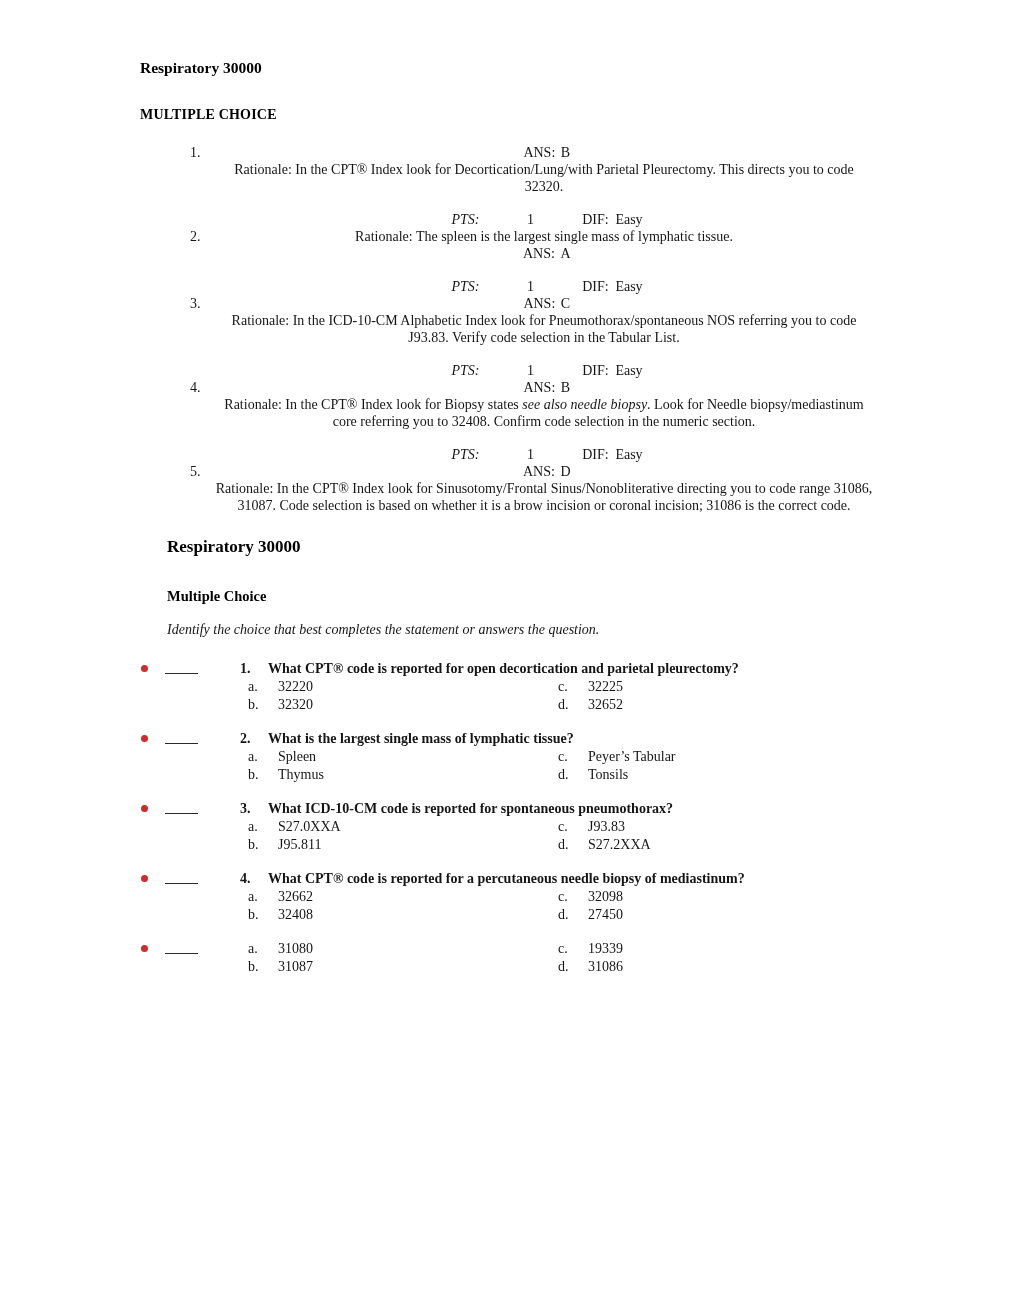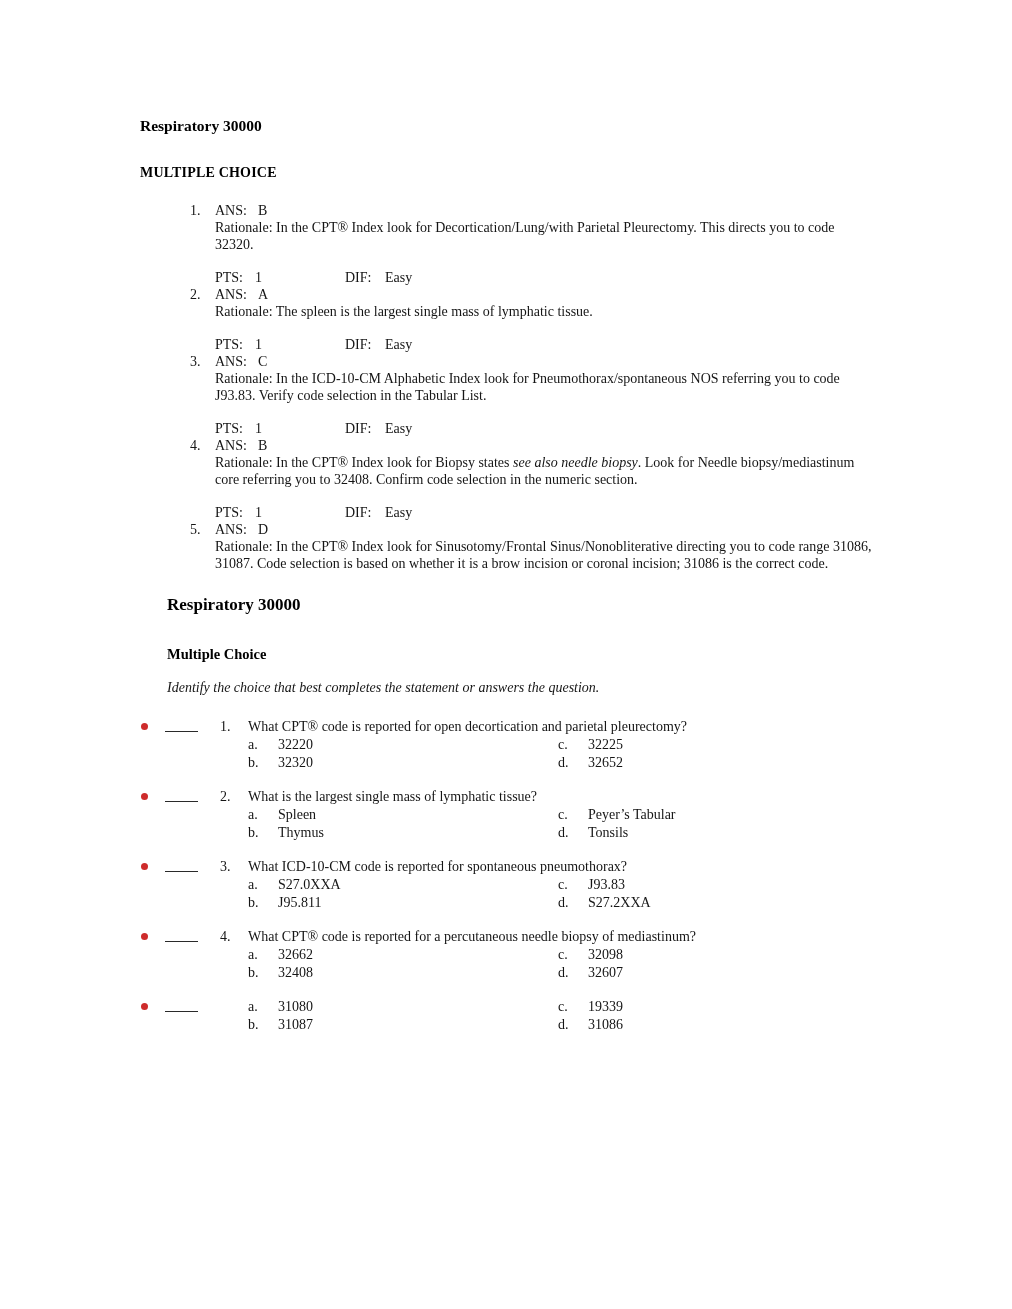--- a/index.html
+++ b/index.html
@@ -4,48 +4,48 @@
 <style>
   * { box-sizing: border-box; }
   html, body { margin: 0; padding: 0; }
   body {
     width: 1012px; height: 1309px;
     background: #ffffff;
     font-family: "Liberation Serif", "DejaVu Serif", serif;
     font-size: 14px; color: #151515;
     overflow: hidden;
   }
-  .page { position: relative; width: 1012px; height: 917px; padding: 116px 0 0 140px; }
+  .page { position: relative; width: 1012px; height: 917px; padding: 58px 0 0 140px; }
 
   
   .doc-title, .doc-subtitle { font-weight: bold; font-size: 15.5px; line-height: 20px; color: #000; }
   .mc-heading { font-weight: bold; font-size: 14px; line-height: 18px; margin-top: 28px; color: #000; letter-spacing: .2px; }
 
   .answers { margin-top: 20px; }
   .ans-item { display: flex; }
   .ans-num { width: 25px; margin-left: 50px; line-height: 17px; }
-  .ans-body { width: 658px; line-height: 17px; }
+  .ans-body { width: 658px; line-height: 17px; text-align: center; }
   .ans-label { display: inline-block; width: 43px; }
   .it { font-style: italic; }
   .pts-row { margin-top: 16px; }
-  .pts-label { display: inline-block; width: 40px; }
+  .pts-label { display: inline-block; width: 40px; font-style: italic; }
   .pts-val { display: inline-block; width: 90px; }
   .dif-label { display: inline-block; width: 40px; }
 
   
   .quiz-head { margin-left: 27px; margin-top: 22px; }
   .quiz-title { font-weight: bold; font-size: 17px; line-height: 21px; color: #000; }
   .quiz-mc { font-weight: bold; font-size: 14.5px; line-height: 18px; margin-top: 30px; color: #000; }
   .quiz-instr { font-style: italic; line-height: 17px; margin-top: 16px; }
 
   .questions { margin-top: 22px; }
   .question { position: relative; margin-bottom: 16px; line-height: 18px; }
   .q-bullet { position: absolute; left: 1px; top: 5px; width: 7px; height: 7px; border-radius: 50%; background: #ce2b2b; }
   .q-blank { position: absolute; left: 25px; top: 13px; width: 33px; height: 0; border-bottom: 1.5px solid #2a2a2a; }
-  .q-line { margin-left: 80px; white-space: nowrap; }
+  .q-line { margin-left: 100px; white-space: nowrap; font-weight: bold; }
   .q-num { display: inline-block; width: 28px; white-space: normal; }
   .q-options { margin-left: 108px; }
   .opt-row { display: flex; }
   .opt-cell { display: flex; width: 310px; }
   .opt-letter { width: 30px; }
 </style>
 </head>
 <body>
 
 <div class="page">
@@ -61,22 +61,22 @@
         <div class="ans-body">
           <div><span class="ans-label">ANS:</span><span>B</span></div>
           <div><span>Rationale: In the CPT® Index look for Decortication/Lung/with Parietal Pleurectomy. This directs you to code 32320.</span><span class="it"></span><span></span></div>
           <div class="pts-row"><span class="pts-label">PTS:</span><span class="pts-val">1</span><span class="dif-label">DIF:</span><span>Easy</span></div>
         </div>
       </div>
 
       <div class="ans-item">
         <div class="ans-num">2.</div>
         <div class="ans-body">
+          <div><span>Rationale: The spleen is the largest single mass of lymphatic tissue.</span><span class="it"></span><span></span></div>
           <div><span class="ans-label">ANS:</span><span>A</span></div>
-          <div><span>Rationale: The spleen is the largest single mass of lymphatic tissue.</span><span class="it"></span><span></span></div>
           <div class="pts-row"><span class="pts-label">PTS:</span><span class="pts-val">1</span><span class="dif-label">DIF:</span><span>Easy</span></div>
         </div>
       </div>
 
       <div class="ans-item">
         <div class="ans-num">3.</div>
         <div class="ans-body">
           <div><span class="ans-label">ANS:</span><span>C</span></div>
           <div><span>Rationale: In the ICD-10-CM Alphabetic Index look for Pneumothorax/spontaneous NOS referring you to code J93.83. Verify code selection in the Tabular List.</span><span class="it"></span><span></span></div>
           <div class="pts-row"><span class="pts-label">PTS:</span><span class="pts-val">1</span><span class="dif-label">DIF:</span><span>Easy</span></div>
@@ -211,21 +211,21 @@
                 <span>32098</span>
               </div>
           </div>
           <div class="opt-row">
             <div class="opt-cell">
                 <span class="opt-letter">b.</span>
                 <span>32408</span>
               </div>
             <div class="opt-cell">
                 <span class="opt-letter">d.</span>
-                <span>32607</span>
+                <span>27450</span>
               </div>
           </div>
         </div>
       </div>
 
       <div class="question">
         <span class="q-bullet"></span>
         <span class="q-blank"></span>
         <div class="q-options">
           <div class="opt-row">

